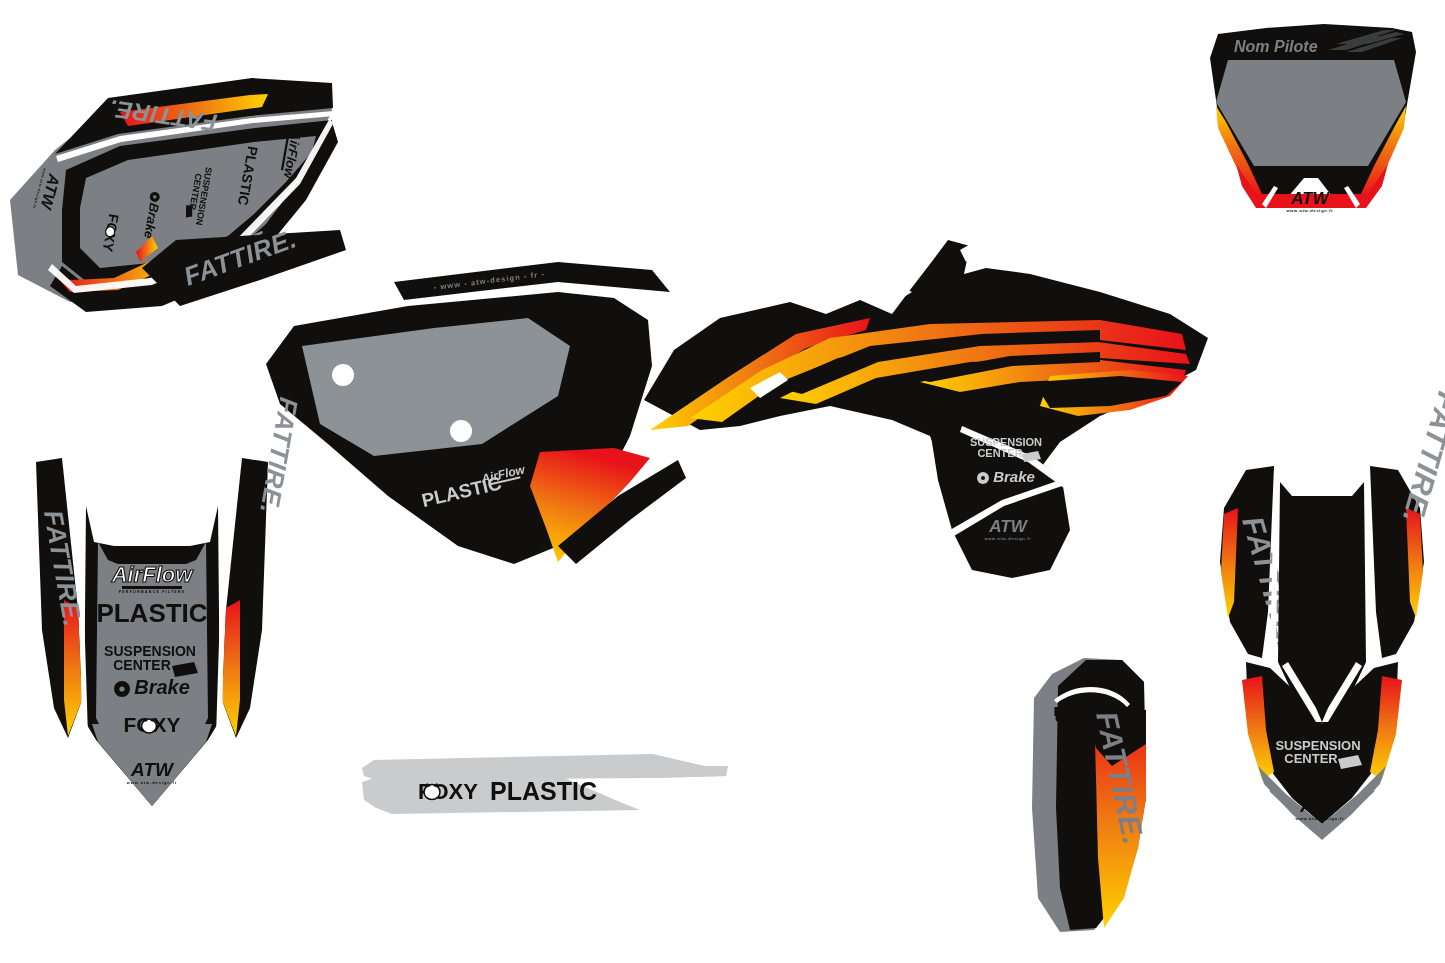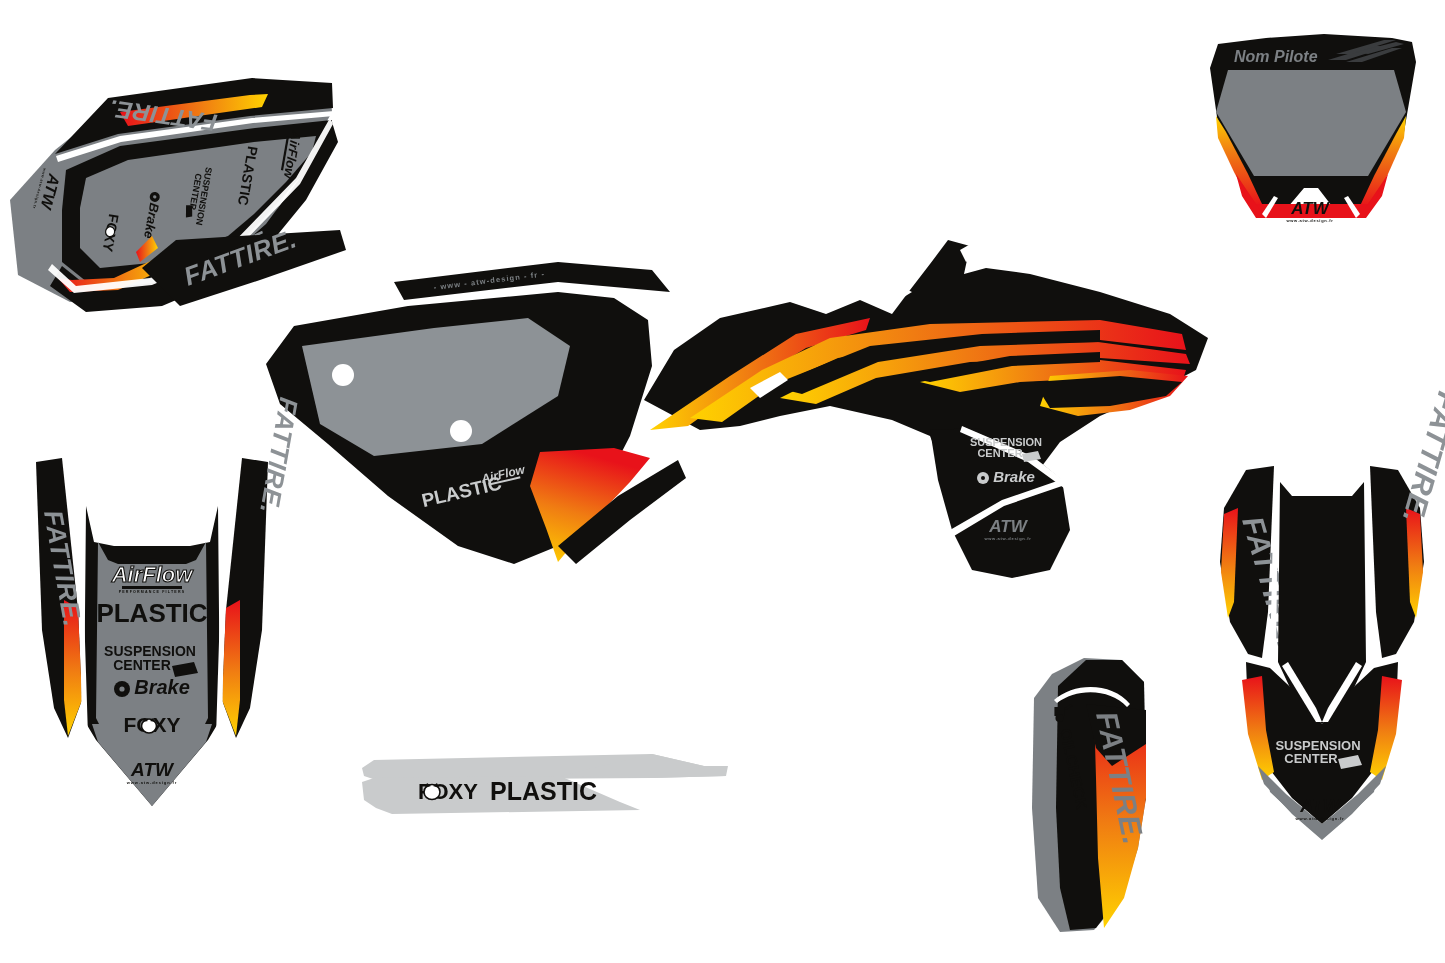--- a/index.html
+++ b/index.html
@@ -194,21 +194,21 @@
         <text x="0" y="0" font-size="17" font-style="italic" fill="#7c8084" text-anchor="middle">ATW</text>
         <text x="0" y="8" font-size="4" fill="#7c8084" text-anchor="middle" letter-spacing="0.7">www.atw-design.fr</text>
       </g>
 
       <path d="M244,70 L270,56 L282,62 L256,78 Z" fill="#ffffff"></path>
       <path d="M330,20 L344,12 L350,24 L336,32 Z" fill="#ffffff"></path>
       <path d="M120,158 L150,142 L158,150 L130,168 Z" fill="#ffffff"></path>
     </svg>
   </div>
 
-  <div class="part" style="left:1196px;top:28px;">
+  <div class="part" style="left:1196px;top:18px;">
     <svg width="230" height="228" viewBox="0 0 230 228">
 
       <path d="M22,16 L70,10 L128,6 L196,10 L216,14 L220,34 L208,104 L186,156 L168,186
                L142,186 L122,160 L108,160 L86,186 L62,186 L44,150 L22,96 L14,40 Z" fill="#100f0d"></path>
 
       <path d="M20,88 L30,104 L52,146 L66,176 L56,178 L38,144 L22,110 Z" fill="url(#gPlateSide)"></path>
 
       <path d="M210,88 L200,106 L178,148 L164,178 L174,180 L192,146 L208,110 Z" fill="url(#gPlateSide)"></path>
 
       <path d="M40,146 L60,176 L172,176 L192,146 L186,168 L170,190 L60,190 L46,168 Z" fill="#e8121a"></path>

